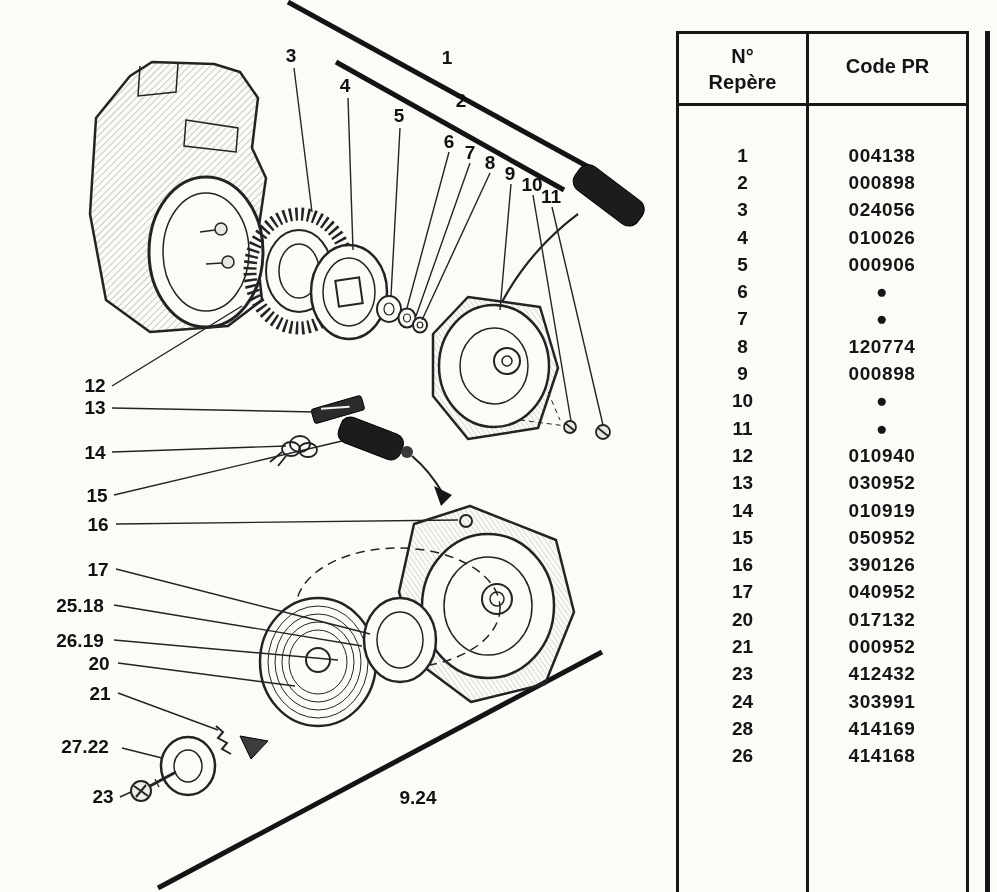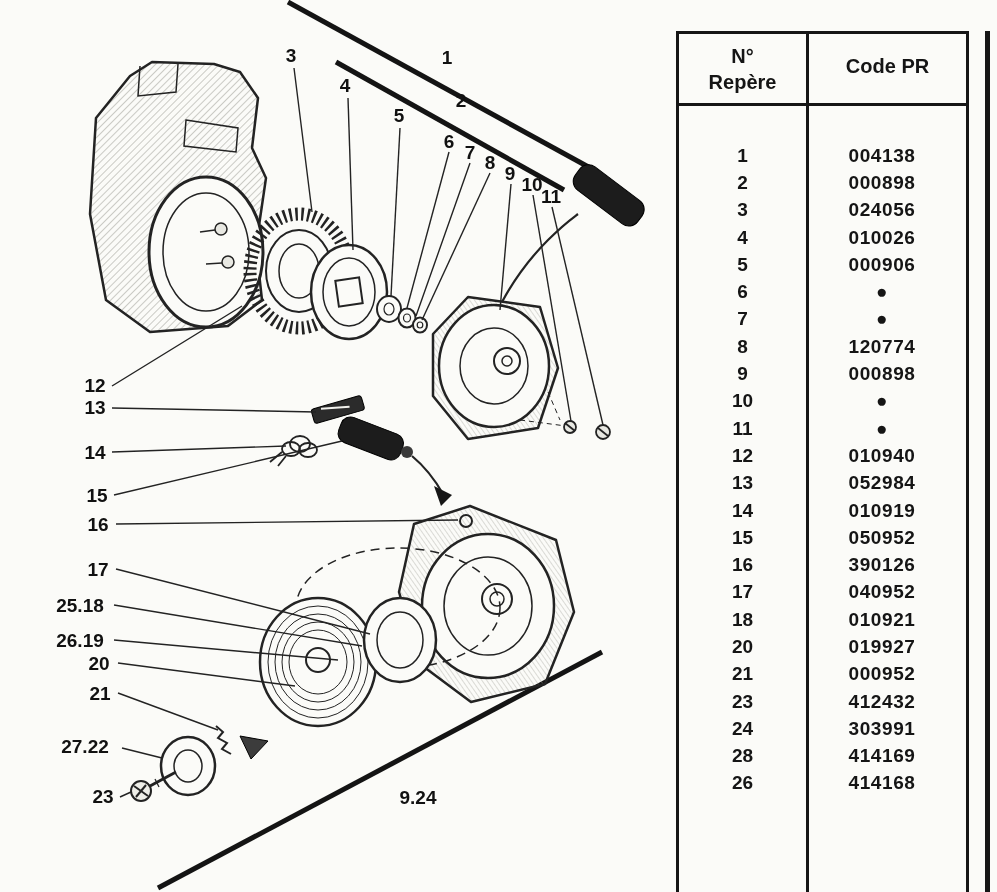--- a/index.html
+++ b/index.html
@@ -297,21 +297,21 @@
       <div class="td-code">●</div>
     </div>
 
     <div class="tr">
       <div class="td-ref">12</div>
       <div class="td-code">010940</div>
     </div>
 
     <div class="tr">
       <div class="td-ref">13</div>
-      <div class="td-code">052984</div>
+      <div class="td-code">030952</div>
     </div>
 
     <div class="tr">
       <div class="td-ref">14</div>
       <div class="td-code">010919</div>
     </div>
 
     <div class="tr">
       <div class="td-ref">15</div>
       <div class="td-code">050952</div>
@@ -320,29 +320,25 @@
     <div class="tr">
       <div class="td-ref">16</div>
       <div class="td-code">390126</div>
     </div>
 
     <div class="tr">
       <div class="td-ref">17</div>
       <div class="td-code">040952</div>
     </div>
 
-    <div class="tr">
-      <div class="td-ref">18</div>
-      <div class="td-code">010921</div>
-    </div>
 
 
     <div class="tr">
       <div class="td-ref">20</div>
-      <div class="td-code">019927</div>
+      <div class="td-code">017132</div>
     </div>
 
     <div class="tr">
       <div class="td-ref">21</div>
       <div class="td-code">000952</div>
     </div>
 
 
     <div class="tr">
       <div class="td-ref">23</div>

